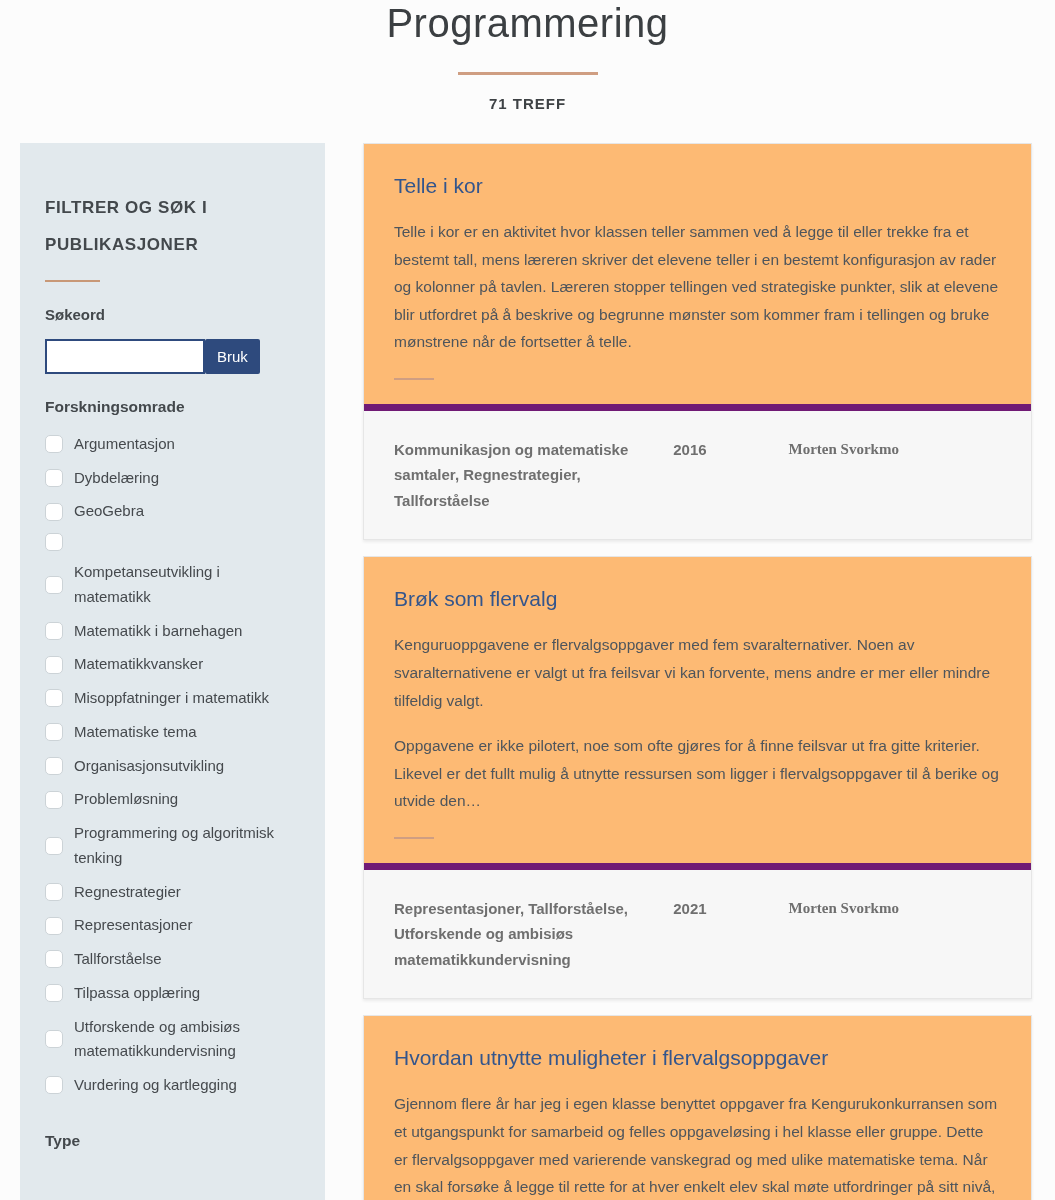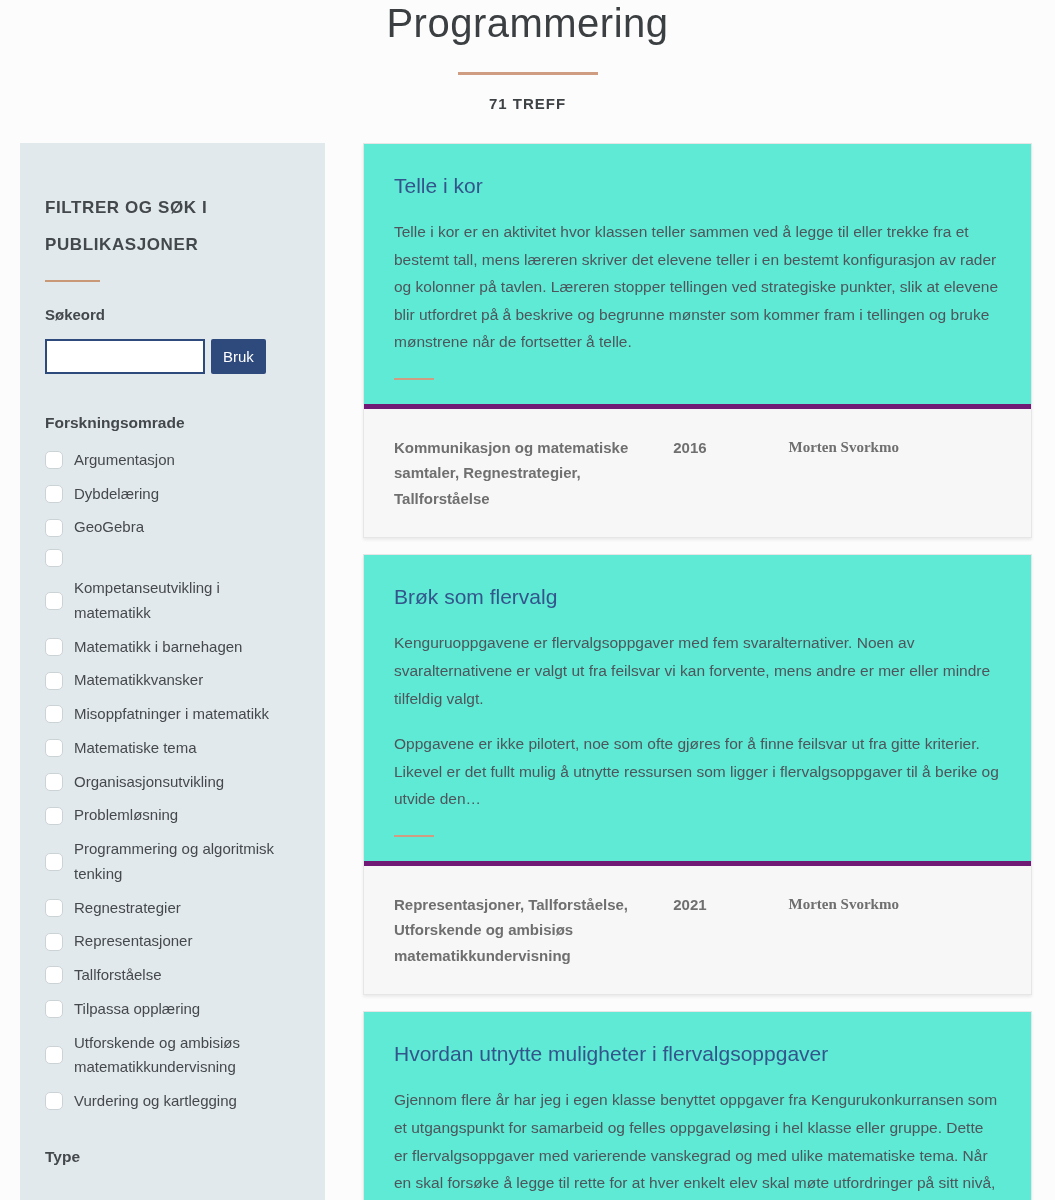--- a/index.html
+++ b/index.html
@@ -55,21 +55,21 @@
     padding:46px 25px 30px 25px;
     flex-shrink:0;
   }
   .sidebar-heading{
     font-size:17px;font-weight:700;color:#43484c;
     letter-spacing:0.6px;line-height:2.2;text-transform:uppercase;
     max-width:200px;
   }
   .sidebar-rule{width:55px;height:2px;background:#c89877;border:none;margin:16px 0 24px 0;}
   .field-label{font-size:15px;font-weight:700;color:#43484c;margin-bottom:16px;}
-  .search-row{display:flex;align-items:flex-end;gap:6px;margin-bottom:40px;}
+  .search-row{display:flex;align-items:flex-end;margin-bottom:24px;}
   .search-input{
     width:160px;height:35px;
     border:2px solid var(--navy);
     background:#fff;border-radius:0;
     font-size:15px;padding:0 8px;outline:none;
     font-family:"Liberation Sans",sans-serif;
   }
   .apply-btn{
     height:35px;padding:0 12px;
     background:var(--navy);color:#fff;border:none;border-radius:2px;
@@ -88,38 +88,38 @@
   }
   .check-label{
     font-size:15px;color:#45494d;line-height:1.65;
   }
   
   .results{
     margin-left:38px;
     width:669px;
   }
   .card{
-    background:#5eead4;
+    background:#fdba74;
     border:1px solid var(--card-border);
     box-shadow:0 2px 3px rgba(0,0,0,0.07);
     margin-bottom:16px;
   }
   .card-body{padding:30px 30px 0 30px;}
   .card-title{
     font-size:21px;font-weight:500;color:var(--title-blue);
     margin-bottom:20px;cursor:pointer;
   }
   .card-body p{
     font-size:15.5px;color:var(--text-body);line-height:1.78;
     margin-bottom:18px;
   }
   .card-rule{width:40px;height:2px;background:var(--tan);border:none;margin:22px 0 24px 0;}
   .card-footer{
     background:var(--footer-bg);
-    border-top:5px solid #701a75;
+    border-top:7px solid #701a75;
     padding:26px 30px;
     display:flex;align-items:flex-start;
   }
   .card-footer .cell{
     font-size:15px;font-weight:700;color:var(--text-gray);line-height:1.7;
   }
   .cell-tags{width:46%;padding-right:20px;}
   .cell-year{width:19%;}
   .cell-author{width:35%;font-family:Liberation Serif, serif;}
 </style>

